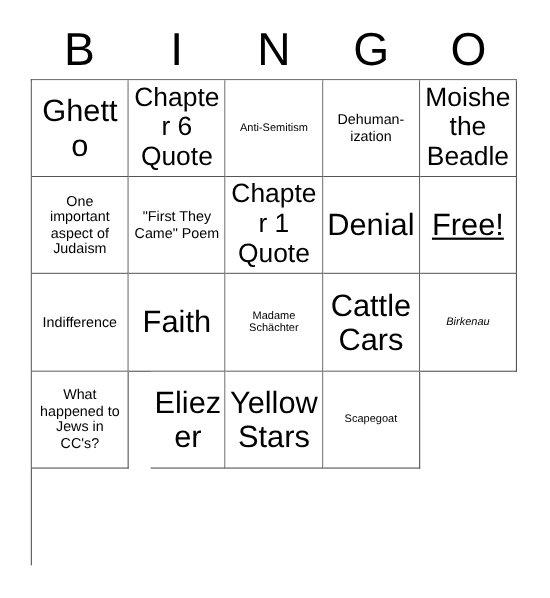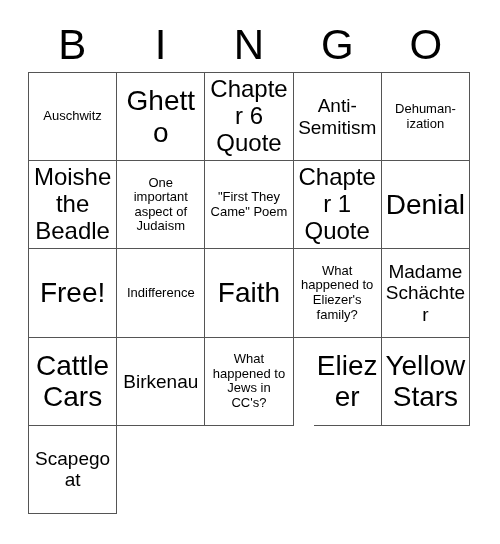--- a/index.html
+++ b/index.html
@@ -76,41 +76,38 @@
     display: block;
     width: 100%;
     line-height: 1.12;
     word-wrap: break-word;
     hyphens: none;
   }
 
   
   .fs-xs   { font-size: 11.5px; }
   .fs-s    { font-size: 13px; }
-  .fs-m    { font-size: 19px; }
+  .fs-m    { font-size: 10px; }
   .fs-xl   { font-size: 24px; }
   .fs-xxl  { font-size: 28px; }
 </style>
 </head>
 <body style="background: rgb(255, 255, 255); color: rgb(0, 0, 0);">
 
 <div id="bingo-card">
 
   <div id="bingo-header">
     <div class="header-letter">B</div>
     <div class="header-letter">I</div>
     <div class="header-letter">N</div>
     <div class="header-letter">G</div>
     <div class="header-letter">O</div>
   </div>
 
   <div id="bingo-grid" style="border-top-color: rgb(85, 85, 85); border-left-color: rgb(85, 85, 85);">
-    <div class="bingo-cell" style="border-right-color: rgb(85, 85, 85); border-bottom-color: rgb(85, 85, 85);">
-        <span class="cell-text fs-s">Auschwitz</span>
-      </div>
     <div class="bingo-cell" style="border-right-color: rgb(85, 85, 85); border-bottom-color: rgb(85, 85, 85);">
         <span class="cell-text fs-xxl">Ghetto</span>
       </div>
     <div class="bingo-cell" style="border-right-color: rgb(85, 85, 85); border-bottom-color: rgb(85, 85, 85);">
         <span class="cell-text fs-xl">Chapter 6 Quote</span>
       </div>
     <div class="bingo-cell" style="border-right-color: rgb(85, 85, 85); border-bottom-color: rgb(85, 85, 85);">
         <span class="cell-text fs-m">Anti-Semitism</span>
       </div>
 
@@ -126,40 +123,37 @@
     <div class="bingo-cell" style="border-right-color: rgb(85, 85, 85); border-bottom-color: rgb(85, 85, 85);">
         <span class="cell-text fs-s">"First They Came" Poem</span>
       </div>
 
     <div class="bingo-cell" style="border-right-color: rgb(85, 85, 85); border-bottom-color: rgb(85, 85, 85);">
         <span class="cell-text fs-xl">Chapter 1 Quote</span>
       </div>
     <div class="bingo-cell" style="border-right-color: rgb(85, 85, 85); border-bottom-color: rgb(85, 85, 85);">
         <span class="cell-text fs-xxl">Denial</span>
       </div>
-    <div class="bingo-cell" style="border-right-color: rgb(85, 85, 85); border-bottom-color: rgb(85, 85, 85);">
+    <div class="bingo-cell" style="border-right-color: rgb(85, 85, 85); border-bottom-color: rgb(85, 85, 85); text-decoration: underline;">
         <span class="cell-text fs-xxl">Free!</span>
       </div>
     <div class="bingo-cell" style="border-right-color: rgb(85, 85, 85); border-bottom-color: rgb(85, 85, 85);">
         <span class="cell-text fs-s">Indifference</span>
       </div>
     <div class="bingo-cell" style="border-right-color: rgb(85, 85, 85); border-bottom-color: rgb(85, 85, 85);">
         <span class="cell-text fs-xxl">Faith</span>
       </div>
 
     <div class="bingo-cell" style="border-right-color: rgb(85, 85, 85); border-bottom-color: rgb(85, 85, 85);">
-        <span class="cell-text fs-s">What happened to Eliezer's family?</span>
-      </div>
-    <div class="bingo-cell" style="border-right-color: rgb(85, 85, 85); border-bottom-color: rgb(85, 85, 85);">
         <span class="cell-text fs-m">Madame Schächter</span>
       </div>
     <div class="bingo-cell" style="border-right-color: rgb(85, 85, 85); border-bottom-color: rgb(85, 85, 85);">
         <span class="cell-text fs-xxl">Cattle Cars</span>
       </div>
-    <div class="bingo-cell" style="border-right-color: rgb(85, 85, 85); border-bottom-color: rgb(85, 85, 85);">
+    <div class="bingo-cell" style="border-right-color: rgb(85, 85, 85); border-bottom-color: rgb(85, 85, 85); font-style: italic;">
         <span class="cell-text fs-m">Birkenau</span>
       </div>
     <div class="bingo-cell" style="border-right-color: rgb(85, 85, 85); border-bottom-color: rgb(85, 85, 85);">
         <span class="cell-text fs-s">What happened to Jews in CC's?</span>
       </div>
 
     <div class="bingo-cell" style="border-right-color: rgb(85, 85, 85); border-bottom-color: rgb(85, 85, 85); margin-left: 20px;">
         <span class="cell-text fs-xxl">Eliezer</span>
       </div>
     <div class="bingo-cell" style="border-right-color: rgb(85, 85, 85); border-bottom-color: rgb(85, 85, 85);">

